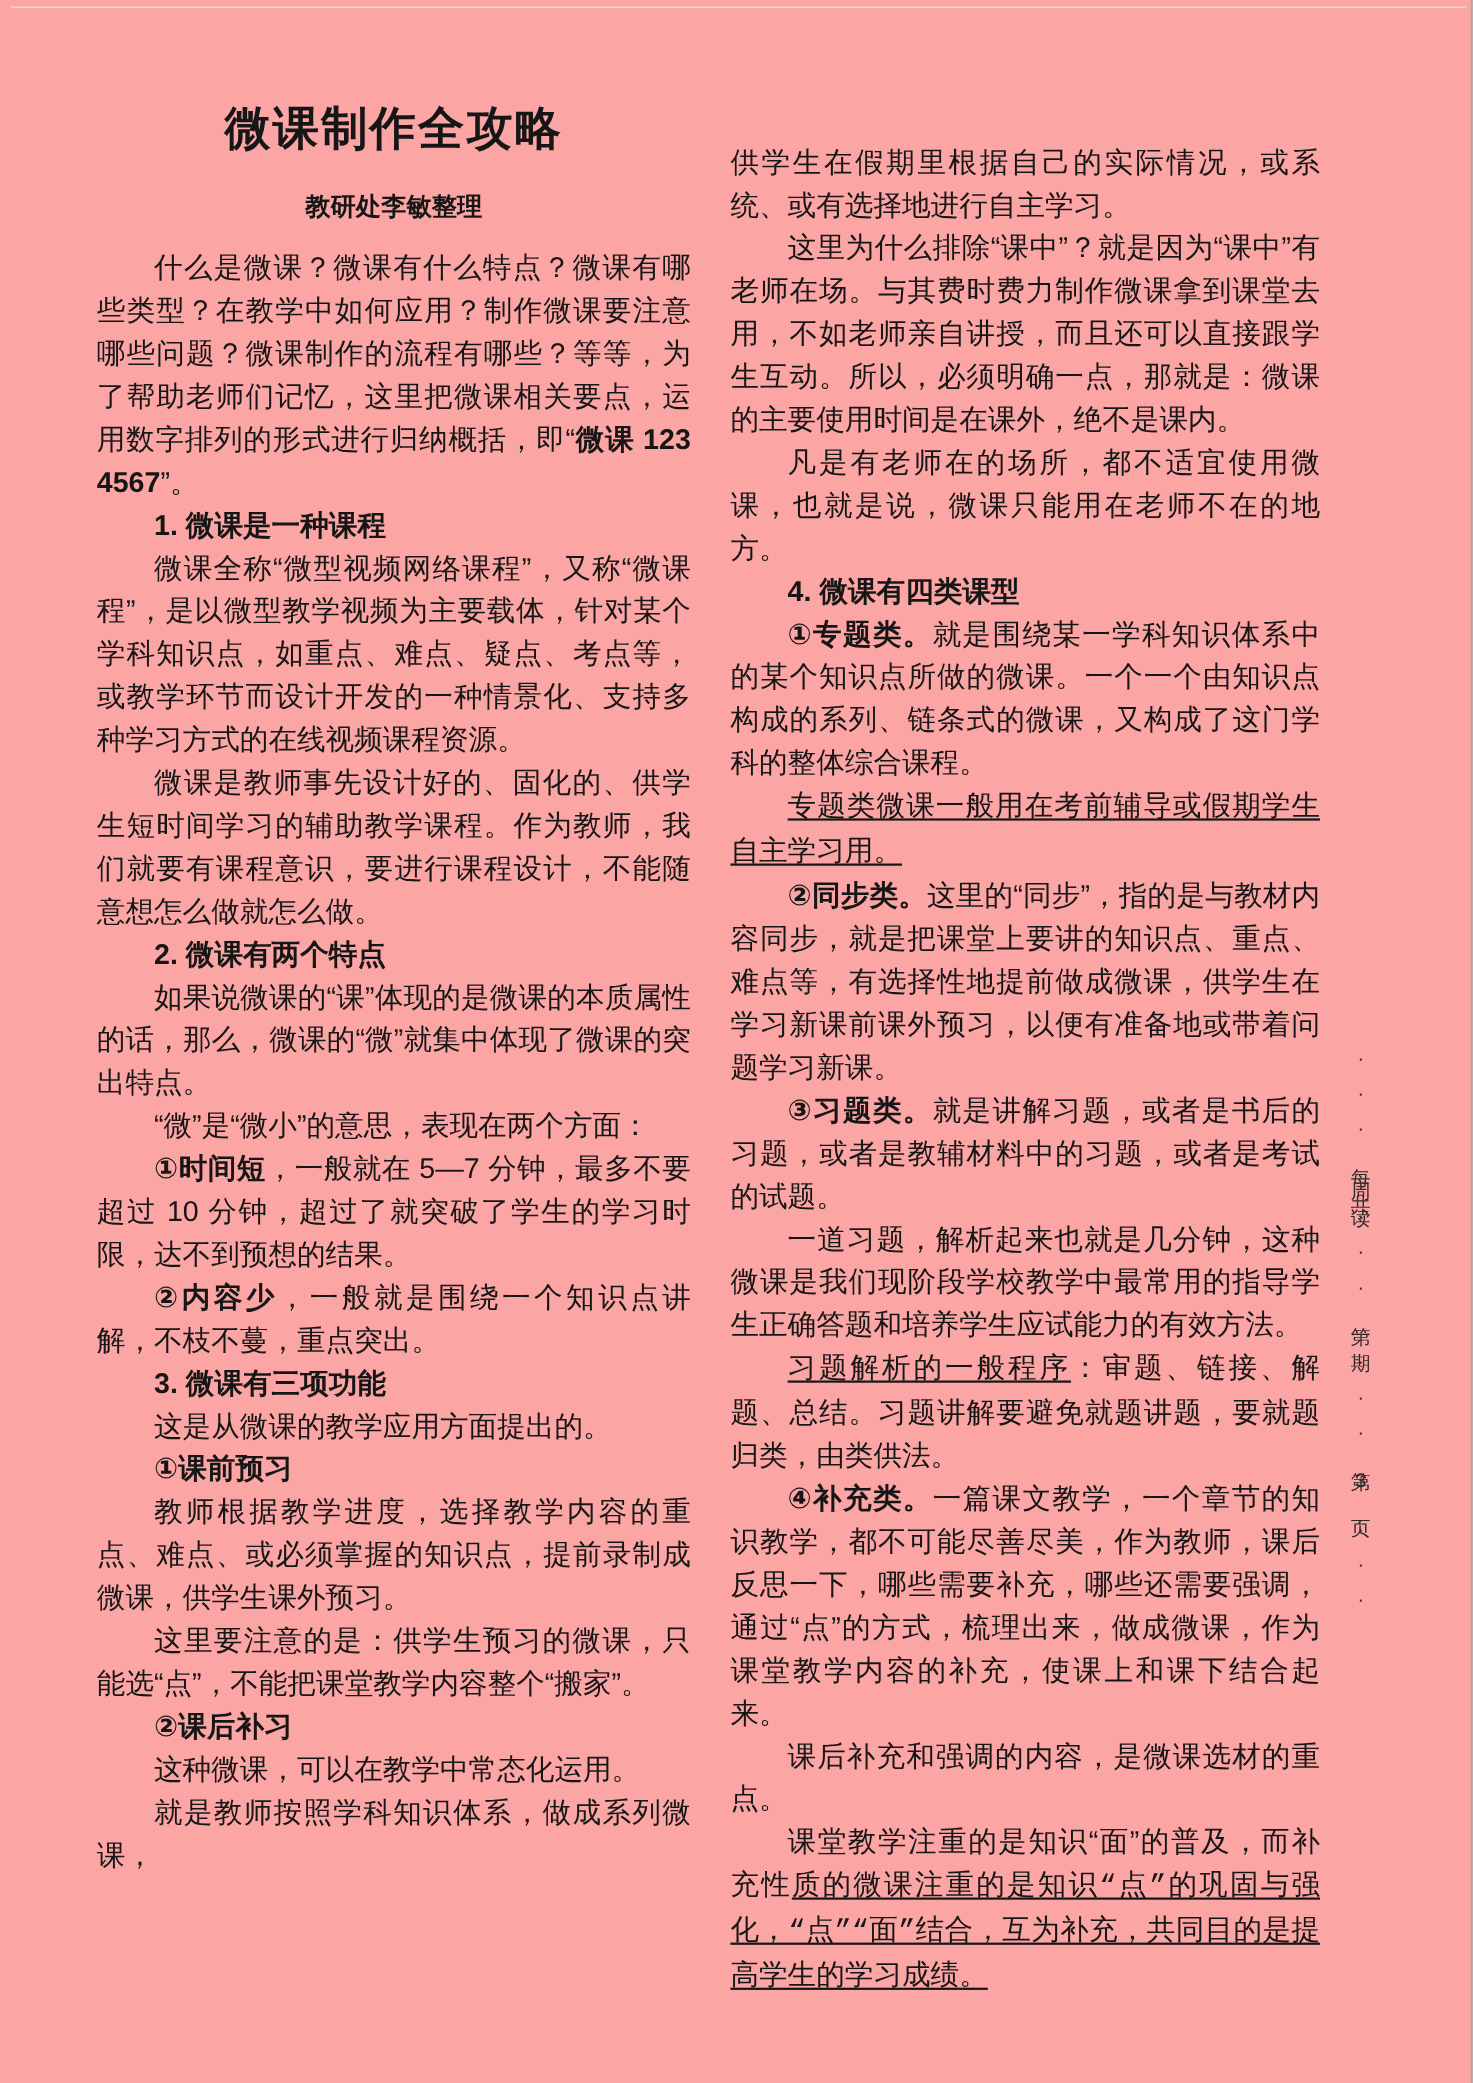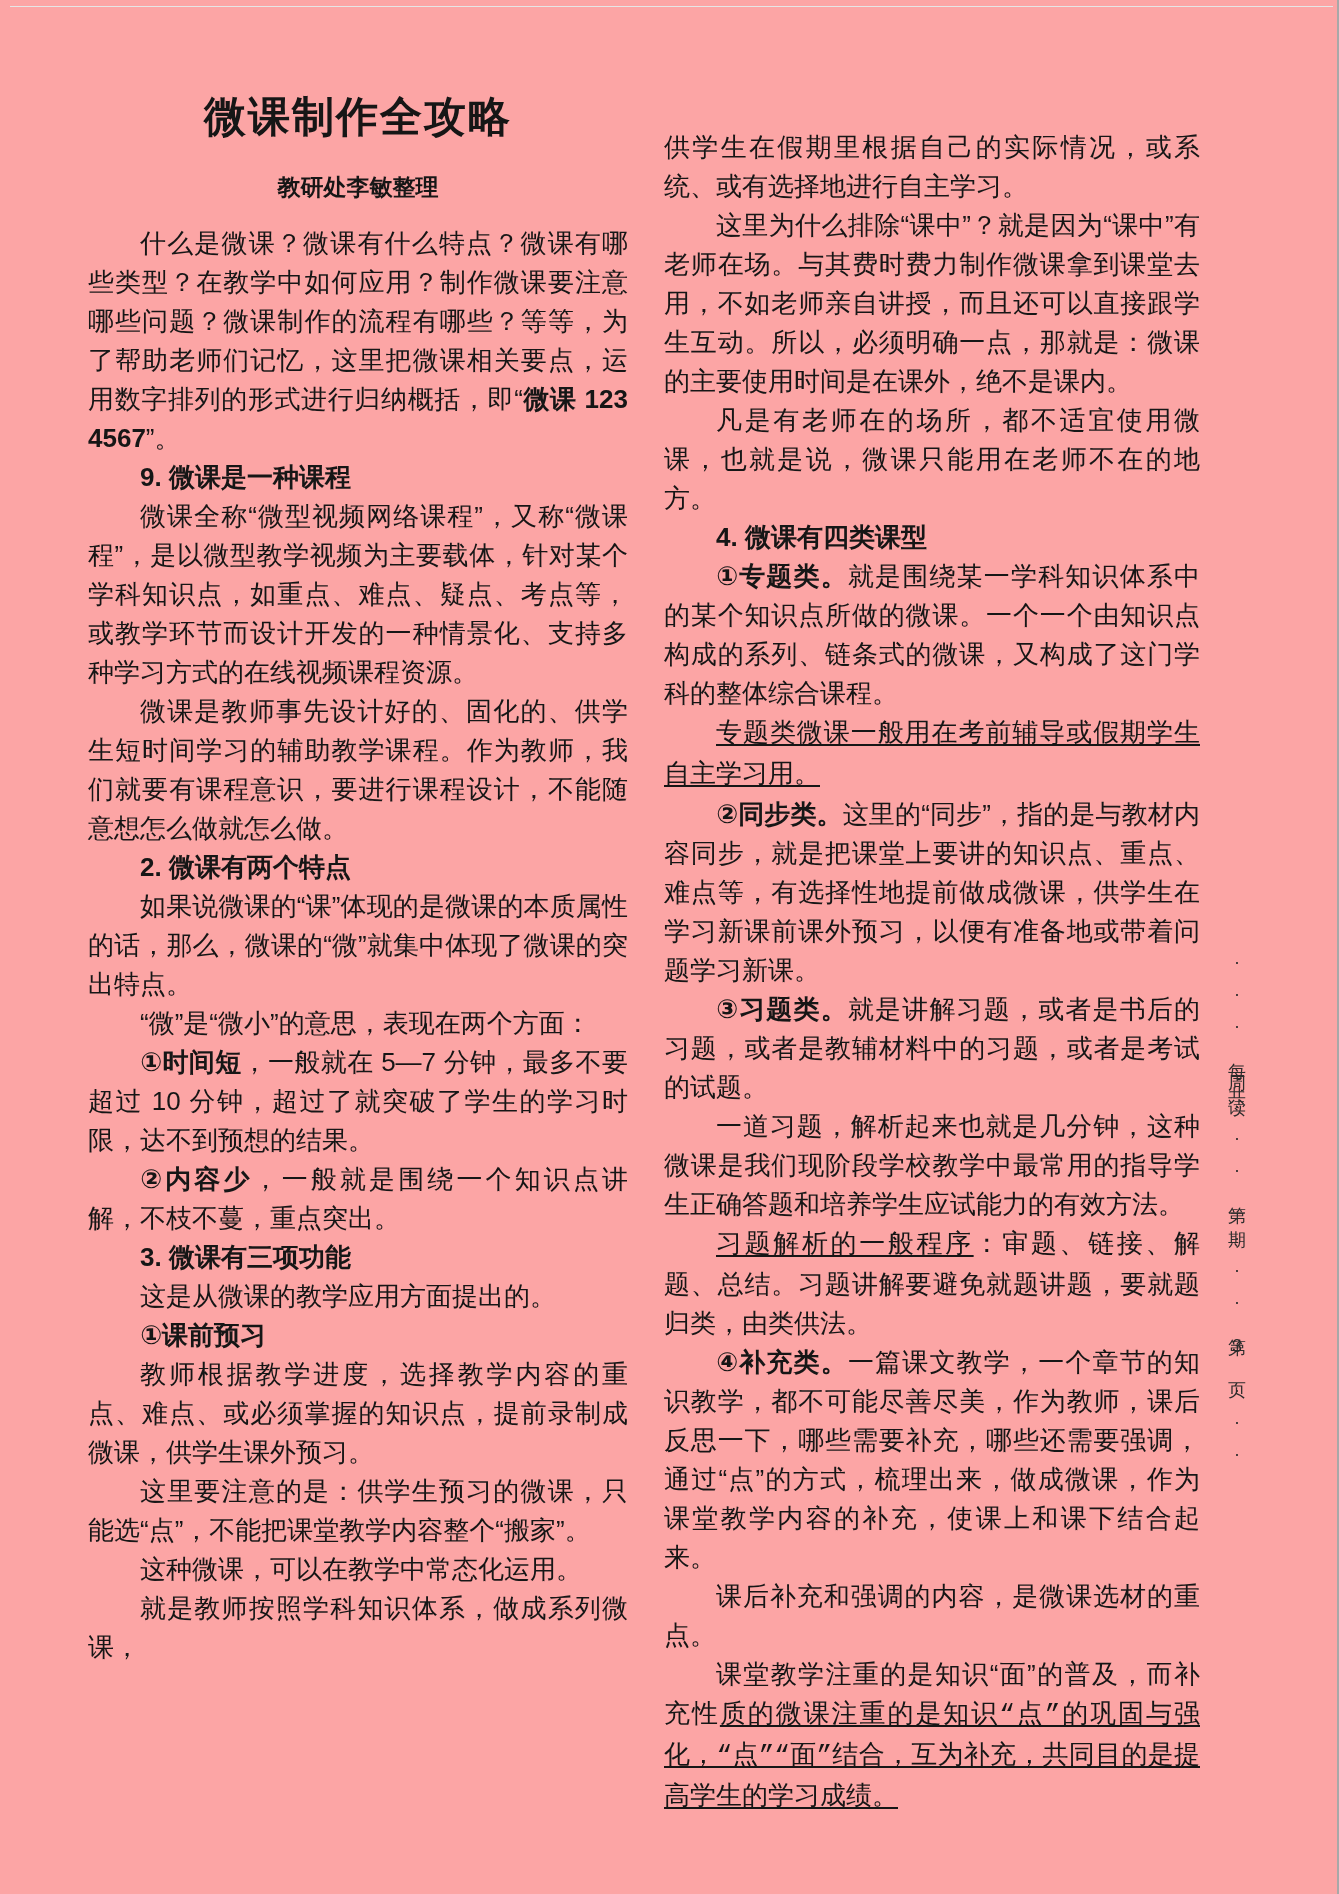--- a/index.html
+++ b/index.html
@@ -70,33 +70,34 @@
 
 <div class="page">
   <div class="hairline-top"></div>
   <div class="edge-right"></div>
 
   <div class="col col-left">
     <h1 class="doc-title">微课制作全攻略</h1>
     <div class="doc-subtitle">教研处李敏整理</div>
     <div id="col-left-body">
         <p class="para body"><span>什么是微课？微课有什么特点？微课有哪些类型？在教学中如何应用？制作微课要注意哪些问题？微课制作的流程有哪些？等等，为了帮助老师们记忆，这里把微课相关要点，运用数字排列的形式进行归纳概括，即“</span><span class="bold">微课 1234567</span><span>”。</span></p>
-        <p class="para heading"><span>9. 微课是一种课程</span></p>
+        <p class="para heading"><span>1. 微课是一种课程</span></p>
         <p class="para body"><span>微课全称“微型视频网络课程”，又称“微课程”，是以微型教学视频为主要载体，针对某个学科知识点，如重点、难点、疑点、考点等，或教学环节而设计开发的一种情景化、支持多种学习方式的在线视频课程资源。</span></p>
         <p class="para body"><span>微课是教师事先设计好的、固化的、供学生短时间学习的辅助教学课程。作为教师，我们就要有课程意识，要进行课程设计，不能随意想怎么做就怎么做。</span></p>
         <p class="para heading"><span>2. 微课有两个特点</span></p>
         <p class="para body"><span>如果说微课的“课”体现的是微课的本质属性的话，那么，微课的“微”就集中体现了微课的突出特点。</span></p>
         <p class="para body"><span>“微”是“微小”的意思，表现在两个方面：</span></p>
         <p class="para body"><span class="bold">①时间短</span><span>，一般就在 5—7 分钟，最多不要超过 10 分钟，超过了就突破了学生的学习时限，达不到预想的结果。</span></p>
         <p class="para body"><span class="bold">②内容少</span><span>，一般就是围绕一个知识点讲解，不枝不蔓，重点突出。</span></p>
         <p class="para heading"><span>3. 微课有三项功能</span></p>
         <p class="para body"><span>这是从微课的教学应用方面提出的。</span></p>
         <p class="para heading"><span>①课前预习</span></p>
         <p class="para body"><span>教师根据教学进度，选择教学内容的重点、难点、或必须掌握的知识点，提前录制成微课，供学生课外预习。</span></p>
         <p class="para body"><span>这里要注意的是：供学生预习的微课，只能选“点”，不能把课堂教学内容整个“搬家”。</span></p>
+        <p class="para heading"><span>②课后补习</span></p>
         <p class="para body"><span>这种微课，可以在教学中常态化运用。</span></p>
         <p class="para body"><span>就是教师按照学科知识体系，做成系列微课，</span></p>
       </div>
   </div>
 
   <div class="col col-right" id="col-right-body">
       <p class="para body-noindent"><span>供学生在假期里根据自己的实际情况，或系统、或有选择地进行自主学习。</span></p>
       <p class="para body"><span>这里为什么排除“课中”？就是因为“课中”有老师在场。与其费时费力制作微课拿到课堂去用，不如老师亲自讲授，而且还可以直接跟学生互动。所以，必须明确一点，那就是：微课的主要使用时间是在课外，绝不是课内。</span></p>
       <p class="para body"><span>凡是有老师在的场所，都不适宜使用微课，也就是说，微课只能用在老师不在的地方。</span></p>
       <p class="para heading"><span>4. 微课有四类课型</span></p>

